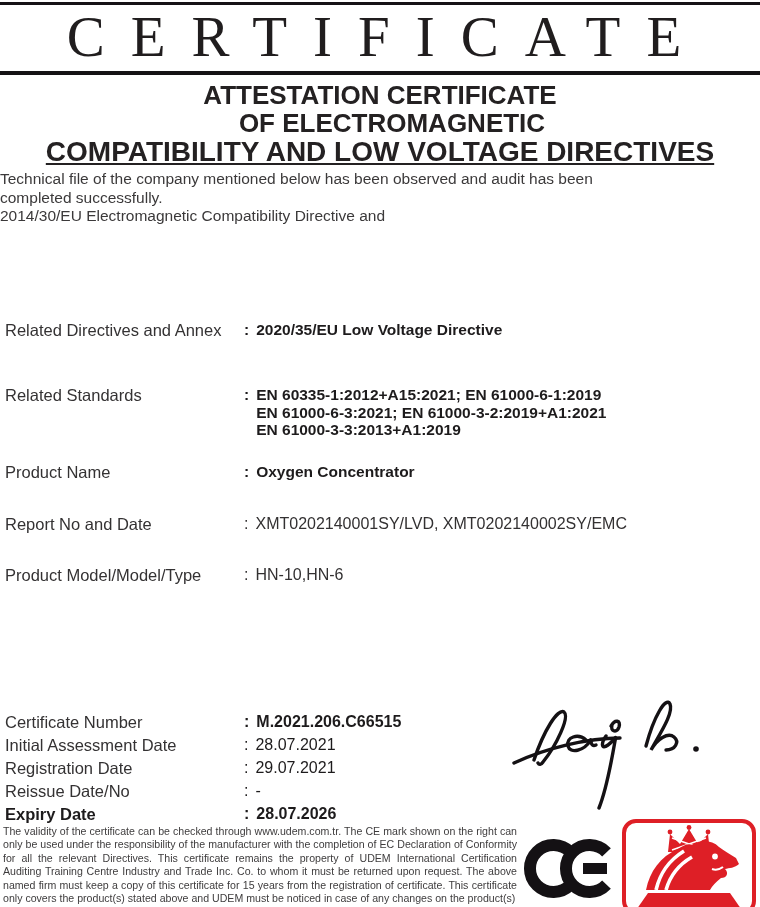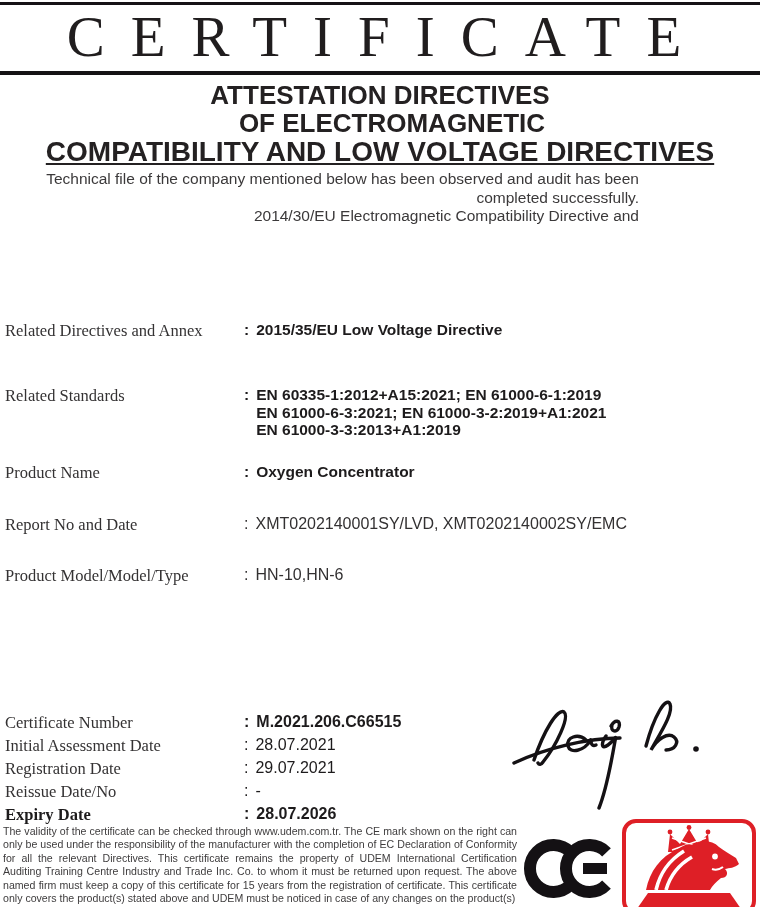--- a/index.html
+++ b/index.html
@@ -8,24 +8,24 @@
   .rule{position:absolute;left:0;width:760px;background:#151215;}
   .rule-top{top:2px;height:3px;}
   .rule-mid{top:71px;height:4px;}
   .title{position:absolute;top:4px;left:0;width:760px;text-align:center;
          font-family:"Liberation Serif",serif;font-weight:normal;font-size:57px;
          letter-spacing:26px;padding-left:14px;box-sizing:border-box;color:#201d1e;white-space:nowrap;}
   .sub{position:absolute;left:0;width:760px;text-align:center;font-weight:bold;color:#242122;white-space:nowrap;}
   .sub1{top:80px;font-size:26px;}
   .sub2{top:108px;font-size:26px;padding-left:12px;}
   .sub3{top:136px;font-size:28px;text-decoration:underline;}
-  .intro{position:absolute;top:170px;left:0;width:639px;text-align:right;
+  .intro{position:absolute;top:170px;left:0;width:639px;text-align:left;
          font-size:15.5px;line-height:18.5px;color:#3b393a;}
   .frow{position:absolute;left:0;width:760px;}
-  .lbl{position:absolute;left:5px;font-size:16.5px;color:#343233;white-space:nowrap;font-family:Liberation Serif, serif;}
+  .lbl{position:absolute;left:5px;font-size:16.5px;color:#343233;white-space:nowrap;}
   .val{position:absolute;left:244px;display:flex;gap:7px;font-size:15.5px;color:#1d1b1c;white-space:nowrap;}
   .val .vlines div{line-height:17.5px;}
   .bold{font-weight:bold;}
   .gray{color:#333132;}
   .issuer{position:absolute;left:485px;top:761px;font-size:17px;line-height:24.5px;color:#2c2a2b;white-space:nowrap;}
   .fineprint{position:absolute;left:3px;top:825px;width:514px;font-size:10.6px;
              line-height:13.4px;text-align:justify;color:#3e3c3d;}
   .sig{position:absolute;left:498px;top:686px;width:225px;height:130px;pointer-events:none;}
   .ce{position:absolute;left:523px;top:834px;width:96px;height:69px;}
   .lionbox{position:absolute;left:622px;top:819px;width:134px;height:96px;box-sizing:border-box;
@@ -34,36 +34,36 @@
 </style>
 </head>
 <body>
 
 <div class="page">
 
   <div class="rule rule-top"></div>
   <div class="title">CERTIFICATE</div>
   <div class="rule rule-mid"></div>
 
-  <div class="sub sub1">ATTESTATION DIRECTIVES</div>
+  <div class="sub sub1">ATTESTATION CERTIFICATE</div>
   <div class="sub sub2">OF ELECTROMAGNETIC</div>
   <div class="sub sub3">COMPATIBILITY AND LOW VOLTAGE DIRECTIVES</div>
 
   <div class="intro">
     <div>Technical file of the company mentioned below has been observed and audit has been</div>
     <div>completed successfully.</div>
     <div>2014/30/EU Electromagnetic Compatibility Directive and</div>
   </div>
 
   <div class="frow" style="top:321px">
     <div class="lbl">Related Directives and Annex</div>
     <div class="val bold">
       <span>:</span>
       <div class="vlines">
-        <div>2015/35/EU Low Voltage Directive</div>
+        <div>2020/35/EU Low Voltage Directive</div>
       </div>
     </div>
   </div>
 
   <div class="frow" style="top:386px">
     <div class="lbl">Related Standards</div>
     <div class="val bold">
       <span>:</span>
       <div class="vlines">
         <div>EN 60335-1:2012+A15:2021; EN 61000-6-1:2019</div>

